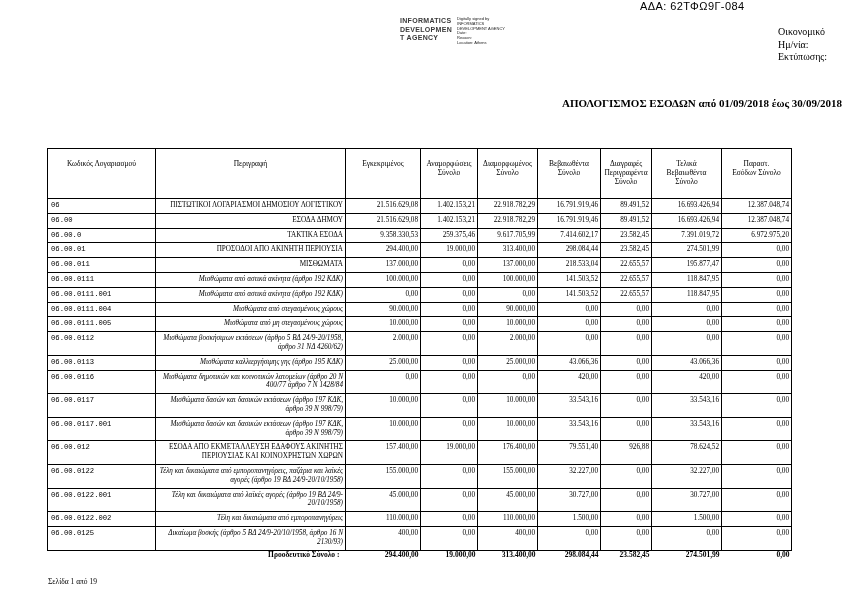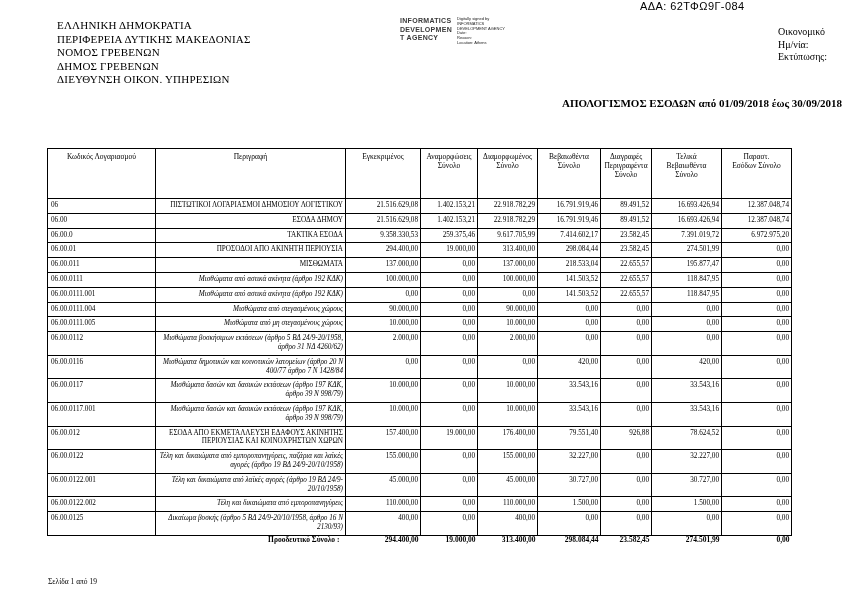--- a/index.html
+++ b/index.html
@@ -55,27 +55,27 @@
   .report th, .report td {
     border: 1px solid #000;
     vertical-align: top;
   }
   .report th {
     height: 50px;
     font-weight: normal;
     font-size: 7.5px; line-height: 9px;
     text-align: center;
     white-space: pre-line;
-    padding: 3px 1px 1px;
+    padding: 10px 1px 1px;
   }
   .report td {
     font-size: 7.2px; line-height: 8.8px;
     padding: 2px 2px 3px;
   }
-  .report td.code { text-align: left; padding-left: 3px; }
+  .report td.code { text-align: left; padding-left: 3px; font-family: Liberation Mono, monospace; }
   .report td.desc { text-align: right; }
   .report tr.detail td.desc { font-style: italic; margin-top: 28px; }
   .report td.num { text-align: right; }
 
   .report tfoot td {
     border: none;
     font-weight: bold;
     font-size: 7.5px;
     padding-top: 0;
   }
@@ -85,27 +85,20 @@
     position: absolute; left: 48px; top: 560px;
     font-size: 7.5px;
     margin-top: 17px;
   }
 </style>
 </head>
 <body>
 
 <div class="page">
 
-  <div class="org" id="org-lines">
-      <div>ΕΛΛΗΝΙΚΗ ΔΗΜΟΚΡΑΤΙΑ</div>
-      <div>ΠΕΡΙΦΕΡΕΙΑ ΔΥΤΙΚΗΣ ΜΑΚΕΔΟΝΙΑΣ</div>
-      <div>ΝΟΜΟΣ ΓΡΕΒΕΝΩΝ</div>
-      <div>ΔΗΜΟΣ ΓΡΕΒΕΝΩΝ</div>
-      <div>ΔΙΕΥΘΥΝΣΗ ΟΙΚΟΝ. ΥΠΗΡΕΣΙΩΝ</div>
-    </div>
 
   <div class="stamp">
     <div class="stamp-name" id="stamp-name">
         <div>INFORMATICS</div>
         <div>DEVELOPMEN</div>
         <div>T AGENCY</div>
       </div>
     <div class="stamp-details" id="stamp-details">
         <div>Digitally signed by</div>
         <div>INFORMATICS</div>
@@ -264,20 +257,31 @@
           <td class="desc">Μισθώματα βοσκήσιμων εκτάσεων (άρθρο 5 ΒΔ 24/9-20/1958, άρθρο 31 ΝΔ 4260/62)</td>
           <td class="num">2.000,00</td>
           <td class="num">0,00</td>
           <td class="num">2.000,00</td>
           <td class="num">0,00</td>
           <td class="num">0,00</td>
           <td class="num">0,00</td>
           <td class="num">0,00</td>
         </tr>
         <tr class="detail">
+          <td class="code">06.00.0113</td>
+          <td class="desc">Μισθώματα καλλιεργήσιμης γης (άρθρο 195 ΚΔΚ)</td>
+          <td class="num">25.000,00</td>
+          <td class="num">0,00</td>
+          <td class="num">25.000,00</td>
+          <td class="num">43.066,36</td>
+          <td class="num">0,00</td>
+          <td class="num">43.066,36</td>
+          <td class="num">0,00</td>
+        </tr>
+        <tr class="detail">
           <td class="code">06.00.0116</td>
           <td class="desc">Μισθώματα δημοτικών και κοινοτικών λατομείων (άρθρο 20 Ν 400/77 άρθρο 7 Ν 1428/84</td>
           <td class="num">0,00</td>
           <td class="num">0,00</td>
           <td class="num">0,00</td>
           <td class="num">420,00</td>
           <td class="num">0,00</td>
           <td class="num">420,00</td>
           <td class="num">0,00</td>
         </tr>

